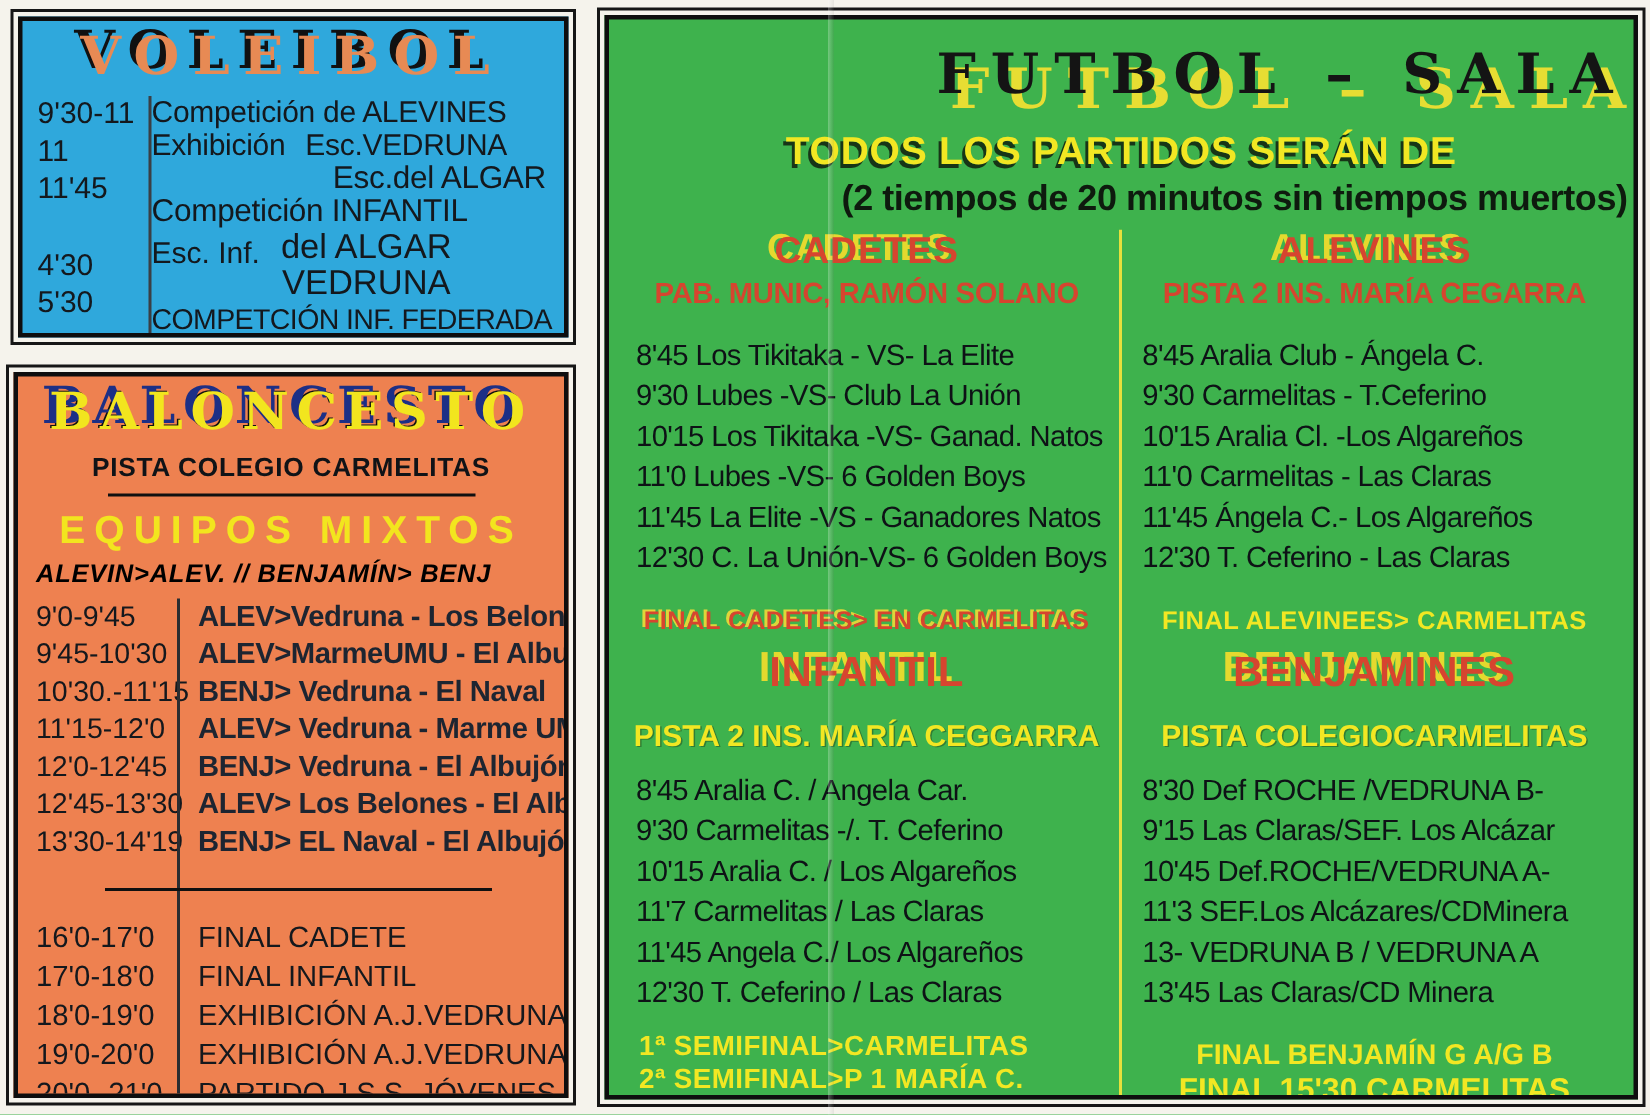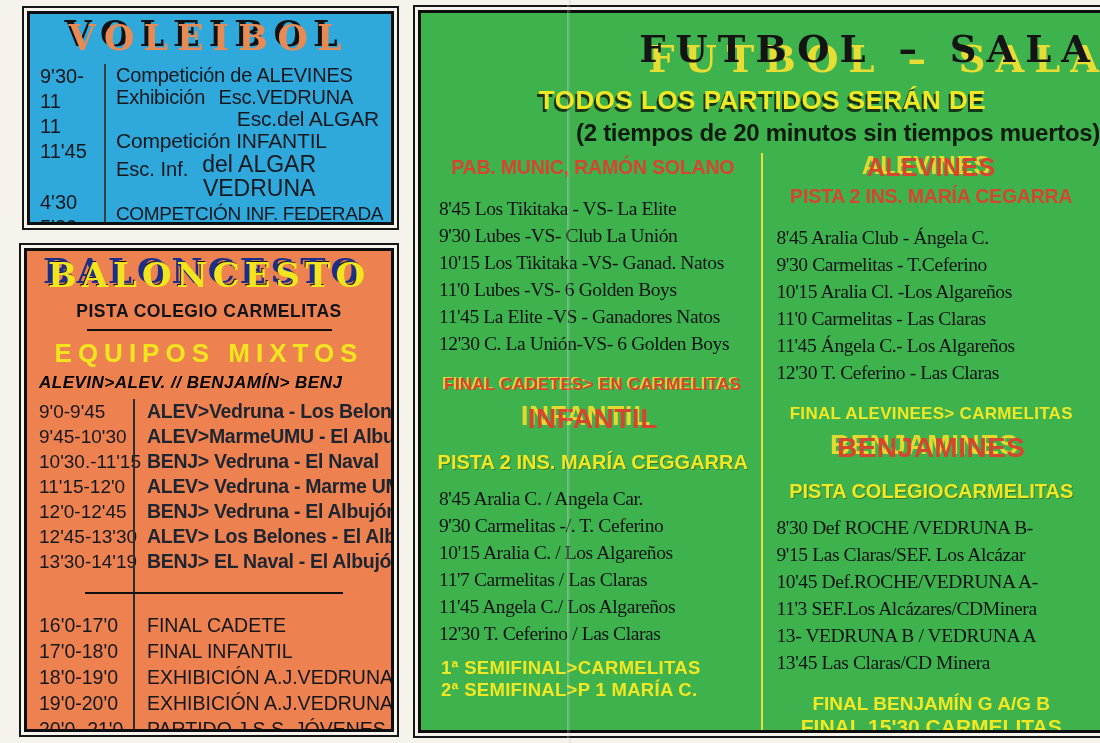--- a/index.html
+++ b/index.html
@@ -2,40 +2,40 @@
 <html><head>
 <meta charset="utf-8">
 <style>
   html,body{margin:0;padding:0;}
   body{
     width:1100px;height:743px;
     background:#f5f3ec;
     font-family:"Liberation Sans",sans-serif;
     overflow:hidden;
   }
-  .page{position:relative;width:988px;height:743px;margin-left:15px;}
+  .page{position:relative;width:988px;height:743px;}
 
   
   .box{position:absolute;background:#f5f3ec;border:2px solid #161616;padding:3px;box-sizing:border-box;}
   .box-inner{height:100%;box-sizing:border-box;border:3px solid #0e0e0e;overflow:hidden;}
 
   
   .vb-bg{background:#2fa8dc;padding:2px 8px 0 6px;}
   .vb-title{
     text-align:center;
     font-family:"DejaVu Serif",serif;font-weight:700;
     font-size:35px;letter-spacing:9px;
     color:#e78a54;
     text-shadow:-4px -4px 0 #111;
     margin-top:1px;
   }
   .vb-body{display:flex;margin-top:6px;}
   .vb-times{width:86px;font-size:20px;color:#14181d;line-height:25px;padding-left:4px;}
   .vb-spacer{height:26px;}
-  .vb-desc{flex:1;border-left:2px solid #3a3f45;padding-left:10px;color:#14181d;}
+  .vb-desc{flex:1;border-left:2px solid #3a3f45;padding-left:0;color:#14181d;}
   .vd{font-size:20px;line-height:22px;letter-spacing:-0.2px;white-space:nowrap;}
   .vd-gap{word-spacing:8px;}
   .vd-right{text-align:right;padding-right:4px;font-size:21px;}
   .vd-big{font-size:21px;}
   .vd-row5{display:flex;align-items:flex-start;}
   .vd-row5 .esc{font-size:20px;margin-top:6px;white-space:nowrap;}
   .vd-stack{margin-left:14px;text-align:center;font-size:23px;line-height:24px;white-space:nowrap;}
   .vd-last{font-size:19px;letter-spacing:-0.4px;margin-top:3px;}
 
   
@@ -78,21 +78,21 @@
   .fs-cols{display:flex;flex:1;margin-top:6px;overflow:hidden;}
   .fs-col{width:50%;box-sizing:border-box;padding:0 2px;}
   .fs-col-left{border-right:2px solid #e6e03c;}
   .fs-h{
     text-align:center;font-weight:700;font-size:25px;color:#d6452f;letter-spacing:.5px;
     text-shadow:-5px -2px 0 #e5d92e;white-space:nowrap;
   }
   .fs-h.big{font-size:28px;text-shadow:-7px -3px 0 #e5d92e;}
   .fs-venue-red{text-align:center;font-weight:700;font-size:19.5px;color:#d6452f;margin-top:3px;white-space:nowrap;letter-spacing:-0.2px;}
   .fs-venue-yel{text-align:center;font-weight:700;font-size:20px;color:#f2e723;margin-top:16px;white-space:nowrap;text-shadow:1px 1px 0 rgba(30,60,25,.45);}
-  .fs-matches{margin:16px 0 0 12px;font-family:Liberation Serif, serif;}
+  .fs-matches{margin:16px 0 0 12px;}
   .fs-matches.tight{margin-top:11px;}
   .fs-m{font-size:19.5px;line-height:27px;color:#0e1216;white-space:nowrap;letter-spacing:-0.4px;}
   .fs-final-red{
     text-align:center;font-weight:700;font-size:17px;color:#d6452f;margin-top:18px;
     text-shadow:-2px -1px 0 #dfd53a;white-space:nowrap;letter-spacing:.3px;
   }
   .fs-final-yel{text-align:center;font-weight:700;font-size:17px;color:#f2e723;margin-top:18px;white-space:nowrap;letter-spacing:.3px;}
   .fs-h2-wrap{margin-top:8px;}
   .fs-finals-left{margin:10px 0 0 14px;}
   .fs-fl{font-weight:700;font-size:18.5px;line-height:22px;color:#f2e723;white-space:nowrap;letter-spacing:.3px;}
@@ -185,20 +185,21 @@
 
   <div class="box" style="left:398px;top:5px;width:699px;height:733px;">
     <div class="box-inner fs-bg">
       <div class="fs-title">FUTBOL – SALA</div>
       <div class="fs-sub1">TODOS LOS PARTIDOS SERÁN DE</div>
       <div class="fs-sub2">(2 tiempos de 20 minutos sin tiempos muertos)</div>
 
       <div class="fs-cols">
 
         <div class="fs-col fs-col-left">
+          <div class="fs-h">CADETES</div>
           <div class="fs-venue-red">PAB. MUNIC, RAMÓN SOLANO</div>
           <div class="fs-matches">
             <div class="fs-m">8'45  Los Tikitaka - VS- La Elite</div>
             <div class="fs-m">9'30  Lubes  -VS- Club La Unión</div>
             <div class="fs-m">10'15  Los Tikitaka -VS- Ganad. Natos</div>
             <div class="fs-m">11'0   Lubes  -VS-  6 Golden Boys</div>
             <div class="fs-m">11'45  La Elite -VS - Ganadores Natos</div>
             <div class="fs-m">12'30 C. La Unión-VS- 6 Golden Boys</div>
           </div>
           <div class="fs-final-red">FINAL CADETES&gt; EN CARMELITAS</div>

